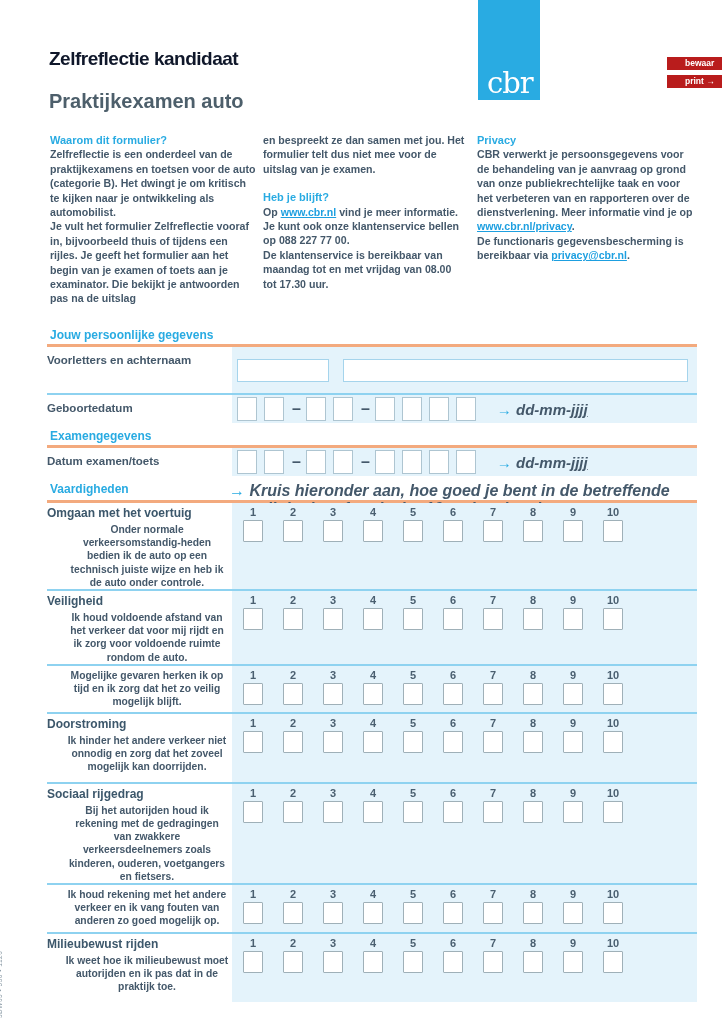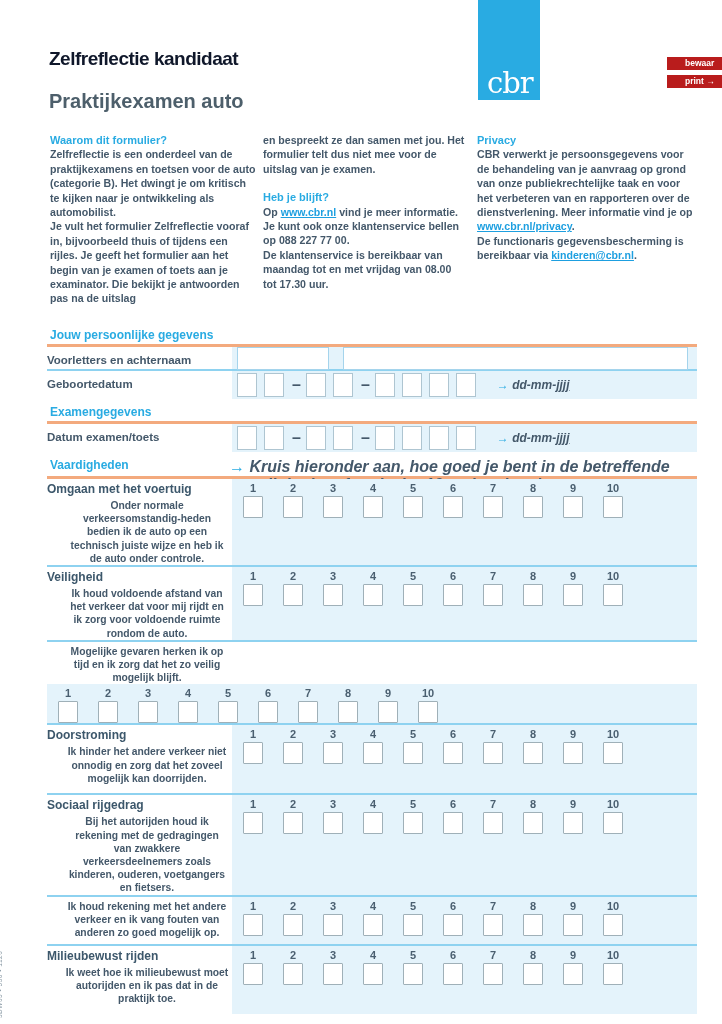--- a/index.html
+++ b/index.html
@@ -25,31 +25,31 @@
   .intro-head { color:#29abe2; font-weight:700; font-size:11px; }
   .intro-gap { height:14px; }
   .link { color:#1d9fe0; text-decoration:underline; font-weight:600; cursor:pointer; }
   
   .form { position:absolute; left:47px; top:328px; width:650px; }
   .sec-head { color:#29abe2; font-weight:700; font-size:12px; padding-left:3px; height:14px; }
   .orange-line { height:3px; background:#f3aa7e; margin-top:2px; }
   .form-row { display:flex; }
   .row-label { width:185px; padding-top:7px; font-size:11.5px; font-weight:600; color:#44586a; background:#fff; }
   .row-panel { flex:1; background:#e4f3fb; position:relative; }
-  .name-row { height:22px; }
+  .name-row { height:46px; }
   .name-row .row-panel { display:flex; align-items:center; padding-left:5px; }
   .text-input { background:#fff; border:1px solid #a5d4ec; height:23px; }
   .input-initials { width:92px; margin-right:14px; }
   .input-surname { width:345px; }
   .blue-divider { height:2px; background:#8ed2f0; }
   .date-row { height:28px; }
   .date-boxes { display:flex; align-items:center; padding:2px 0 0 5px; }
   .digit-box { width:20px; height:24px; background:#fff; border:1px solid #aec5d1; margin-right:7px; }
   .date-dash { color:#44586a; margin:0 5px 0 1px; font-weight:600; }
-  .date-hint { margin-left:14px; font-size:12px; font-weight:600; font-style:italic; color:#44586a; }
+  .date-hint { margin-left:14px; font-size:15px; font-weight:600; font-style:italic; color:#44586a; }
   .arrow { color:#29abe2; font-style:normal; font-weight:700; }
   .spacer6 { height:6px; }
   .skills-head-row { display:flex; margin-top:6px; height:16px; }
   .skills-head-row .sec-head { width:182px; }
   .skills-instruction { flex:1; font-size:16px; font-style:italic; font-weight:700; color:#44586a; }
   
   .skill-row { display:flex; }
   .skill-left { width:185px; background:#fff; padding-top:3px; }
   .skill-title { font-size:12px; font-weight:700; color:#3c576b; margin-bottom:3px; }
   .skill-desc { font-size:10.3px; line-height:13.2px; font-weight:600; color:#44586a; padding-left:18px; width:182px;text-align:center; }
@@ -84,21 +84,21 @@
   <div>en bespreekt ze dan samen met jou. Het formulier telt dus niet mee voor de uitslag van je examen.</div>
   <div class="intro-gap"></div>
   <div class="intro-head">Heb je blijft?</div>
   <div><span>Op </span><span class="link">www.cbr.nl</span><span> vind je meer informatie. Je kunt ook onze klantenservice bellen op 088 227 77 00.</span></div>
   <div>De klantenservice is bereikbaar van maandag tot en met vrijdag van 08.00 tot 17.30 uur.</div>
 </div>
 
 <div class="intro-col col3">
   <div class="intro-head">Privacy</div>
   <div><span>CBR verwerkt je persoonsgegevens voor de behandeling van je aanvraag op grond van onze publiekrechtelijke taak en voor het verbeteren van en rapporteren over de dienstverlening. Meer informatie vind je op </span><span class="link">www.cbr.nl/privacy</span><span>.</span></div>
-  <div><span>De functionaris gegevensbescherming is bereikbaar via </span><span class="link">kinderen@cbr.nl</span><span>.</span></div>
+  <div><span>De functionaris gegevensbescherming is bereikbaar via </span><span class="link">privacy@cbr.nl</span><span>.</span></div>
 </div>
 
 <div class="form">
 
   <div class="sec-head">Jouw persoonlijke gegevens</div>
   <div class="orange-line"></div>
 
   <div class="form-row name-row">
     <div class="row-label">Voorletters en achternaam</div>
     <div class="row-panel">
@@ -252,21 +252,21 @@
               <div class="checkbox"></div>
             </div>
             <div class="scale-col">
               <div class="scale-num">10</div>
               <div class="checkbox"></div>
             </div>
           </div>
         </div>
       </div>
       <div class="row-divider"></div>
-      <div class="skill-row" style="min-height: 46px; flex-direction: column;">
+      <div class="skill-row" style="min-height: 46px;">
         <div class="skill-left">
           <div class="skill-desc">Mogelijke gevaren herken ik op tijd en ik zorg dat het zo veilig mogelijk blijft.</div>
         </div>
         <div class="skill-panel">
           <div class="scale-row">
             <div class="scale-col">
               <div class="scale-num">1</div>
               <div class="checkbox"></div>
             </div>
             <div class="scale-col">

